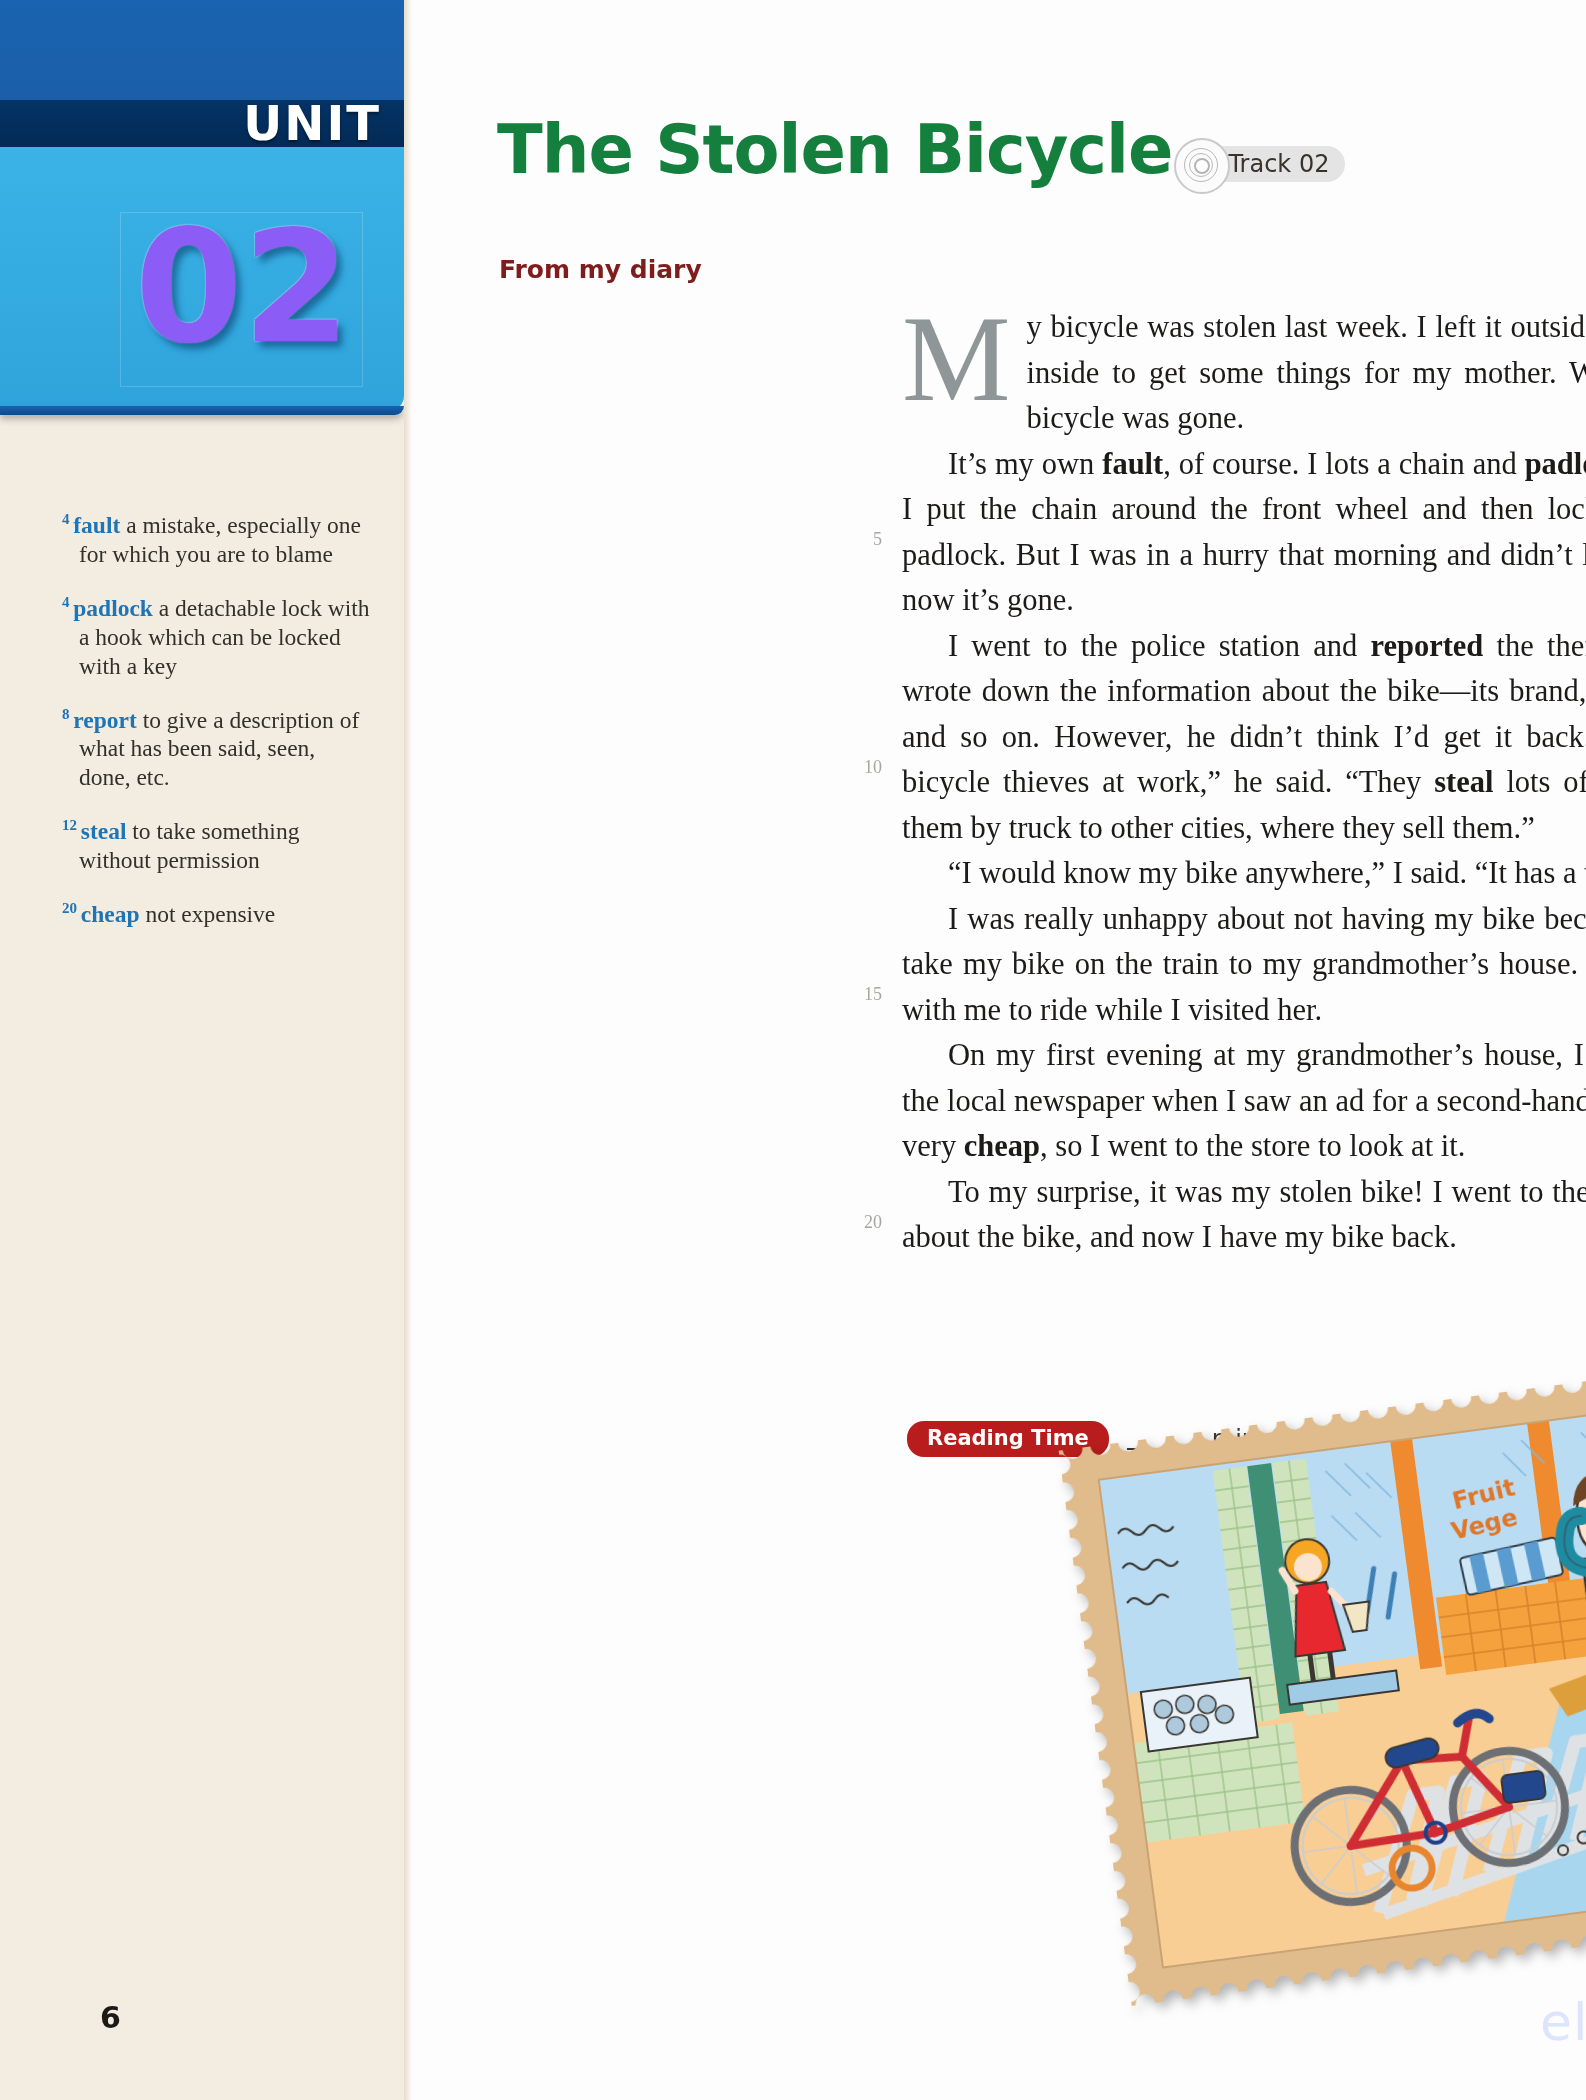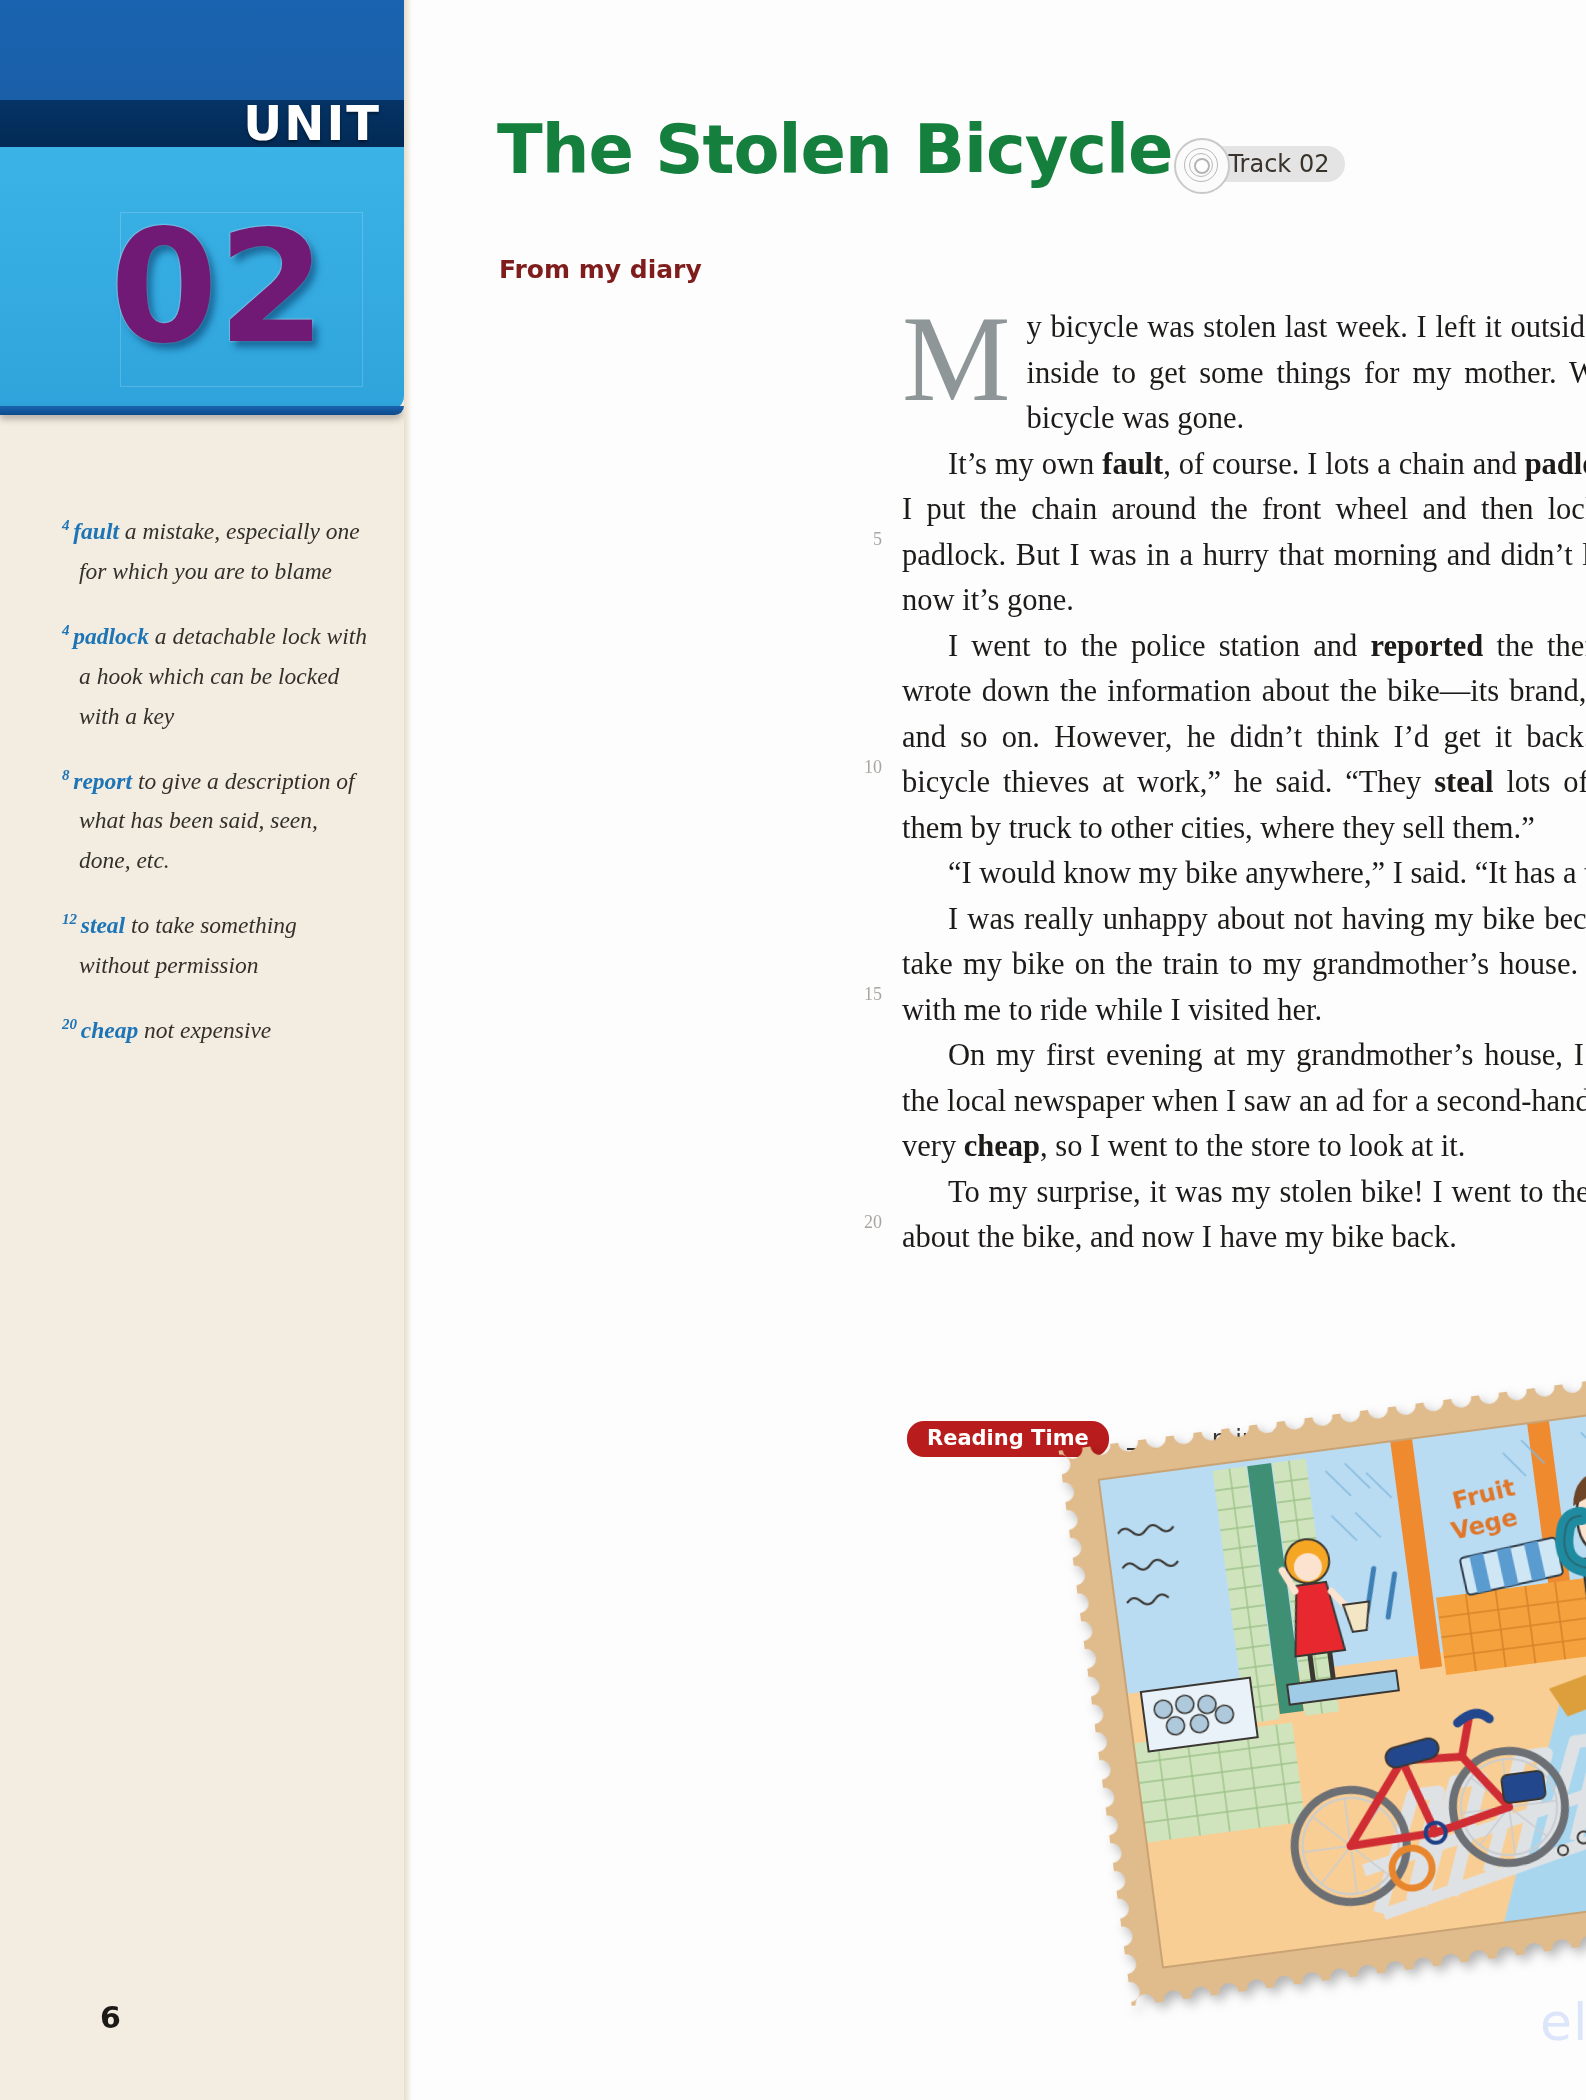--- a/index.html
+++ b/index.html
@@ -56,39 +56,38 @@
     line-height:45px;
     text-shadow:0 2px 3px rgba(0,0,0,.45);
   }
   #unit-number-frame{
     position:absolute;left:120px;top:212px;width:243px;height:175px;
     border:1px solid rgba(255,255,255,.18);
     box-sizing:border-box;
   }
   #unit-number{
     position:absolute;left:110px;top:195px;width:265px;height:190px;
-    line-height:185px;
+    text-align:center;line-height:185px;
     font-family:"DejaVu Sans", sans-serif;
     font-weight:bold;font-size:155px;
-    color:#701a75;
+    color:#8b5cf6;
     text-shadow:5px 6px 7px rgba(4,52,99,.55), 0 0 2px rgba(255,255,255,.9);
   }
 
   
   #glossary{
     position:absolute;left:62px;top:505px;width:310px;
   }
   .gloss-item{
     margin-bottom:19px;
     font-size:23.5px;
-    line-height:40px;
+    line-height:29px;
     color:#33302c;
     text-indent:-17px;
     padding-left:17px;
-    font-style:italic;
   }
   .gloss-num{
     font-size:15px;
     vertical-align:super;
     color:#1d74b6;
     font-weight:bold;
   }
   .gloss-word{
     color:#1d74b6;
     font-weight:bold;

